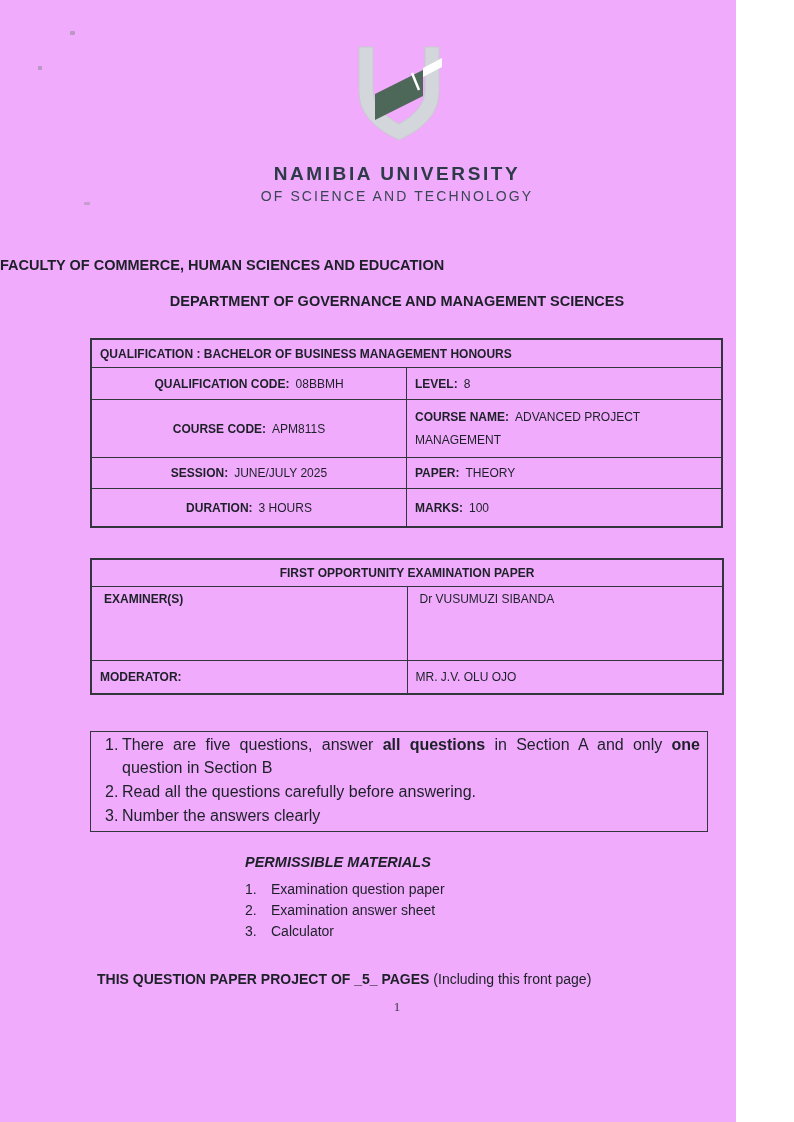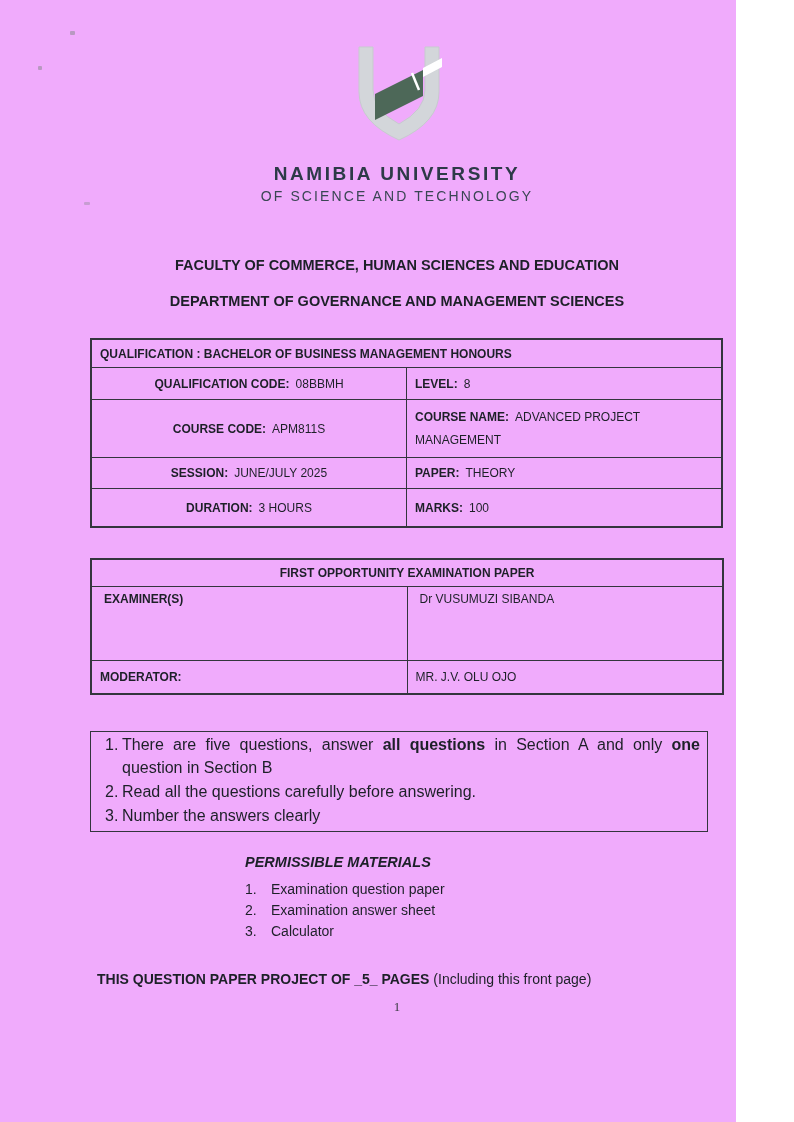--- a/index.html
+++ b/index.html
@@ -22,21 +22,21 @@
   .wordmark1{
     position:absolute;left:0;top:163px;width:794px;text-align:center;
     font-size:19px;font-weight:bold;letter-spacing:2.6px;color:#2d3a48;
   }
   .wordmark2{
     position:absolute;left:0;top:188px;width:794px;text-align:center;
     font-size:14px;font-weight:500;letter-spacing:2.1px;color:#3a4654;
   }
 
   .faculty{
-    position:absolute;left:0;top:257px;width:794px;text-align:center;
+    position:absolute;left:0;top:257px;width:794px;text-align:left;
     font-size:14.5px;font-weight:bold;
   }
   .dept{
     position:absolute;left:0;top:293px;width:794px;text-align:center;
     font-size:14.5px;font-weight:bold;
   }
 
   table{border-collapse:collapse;table-layout:fixed;}
   td{
     border:1.6px solid #33353d;

